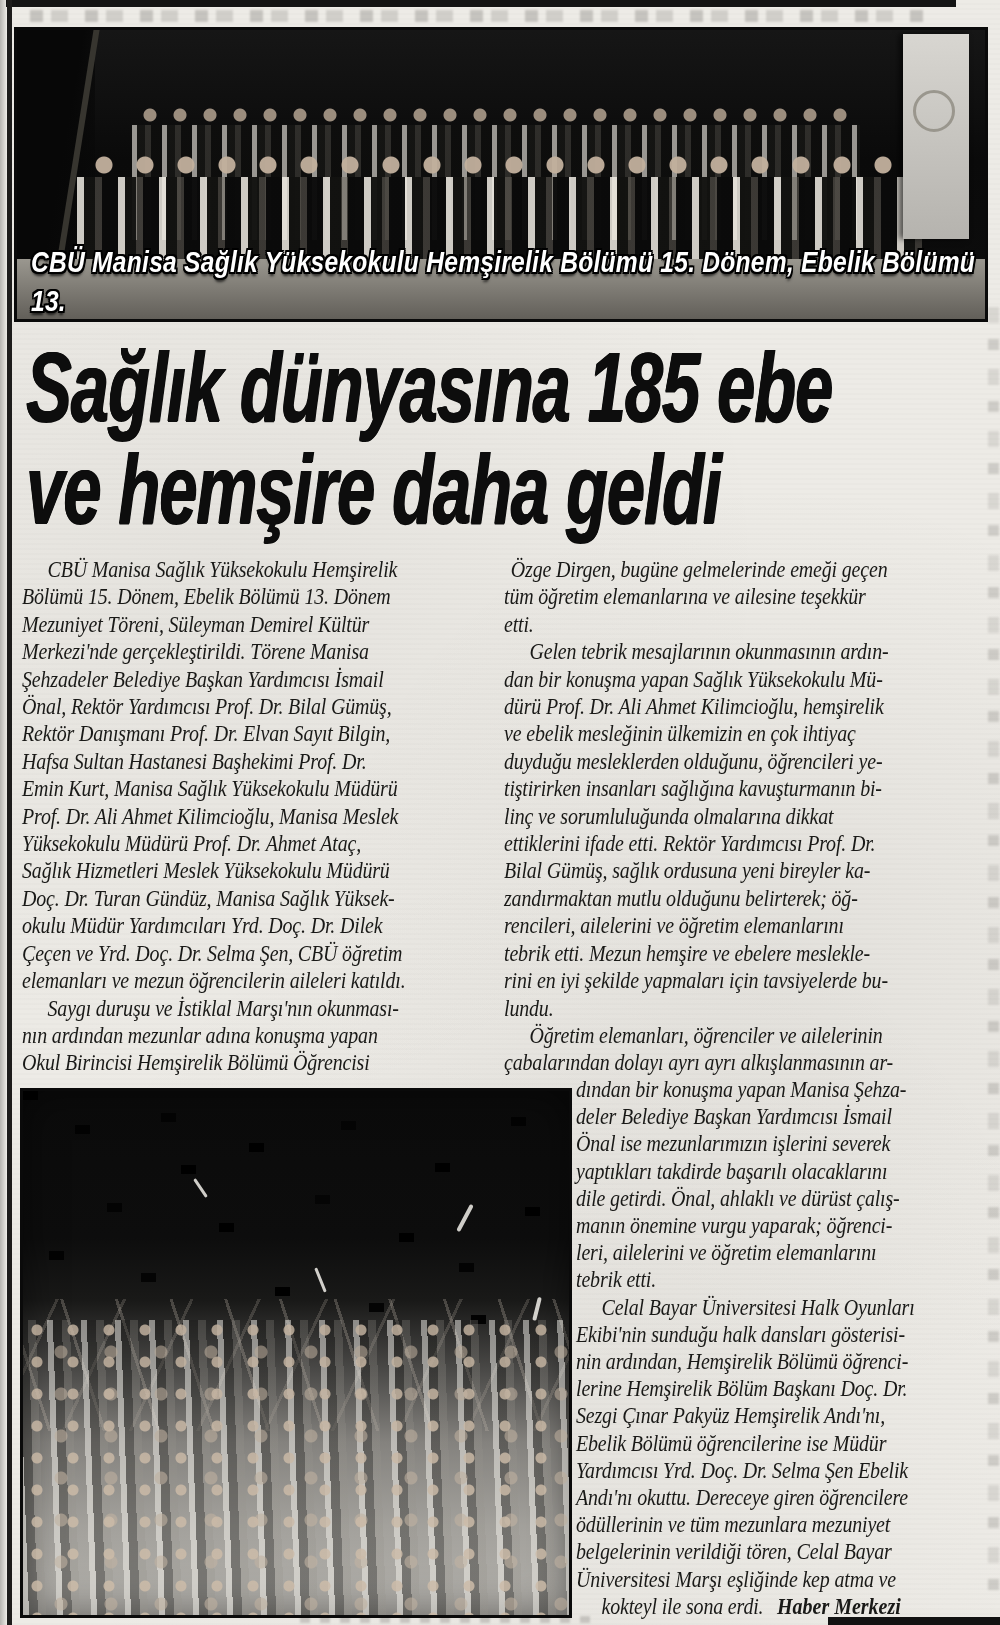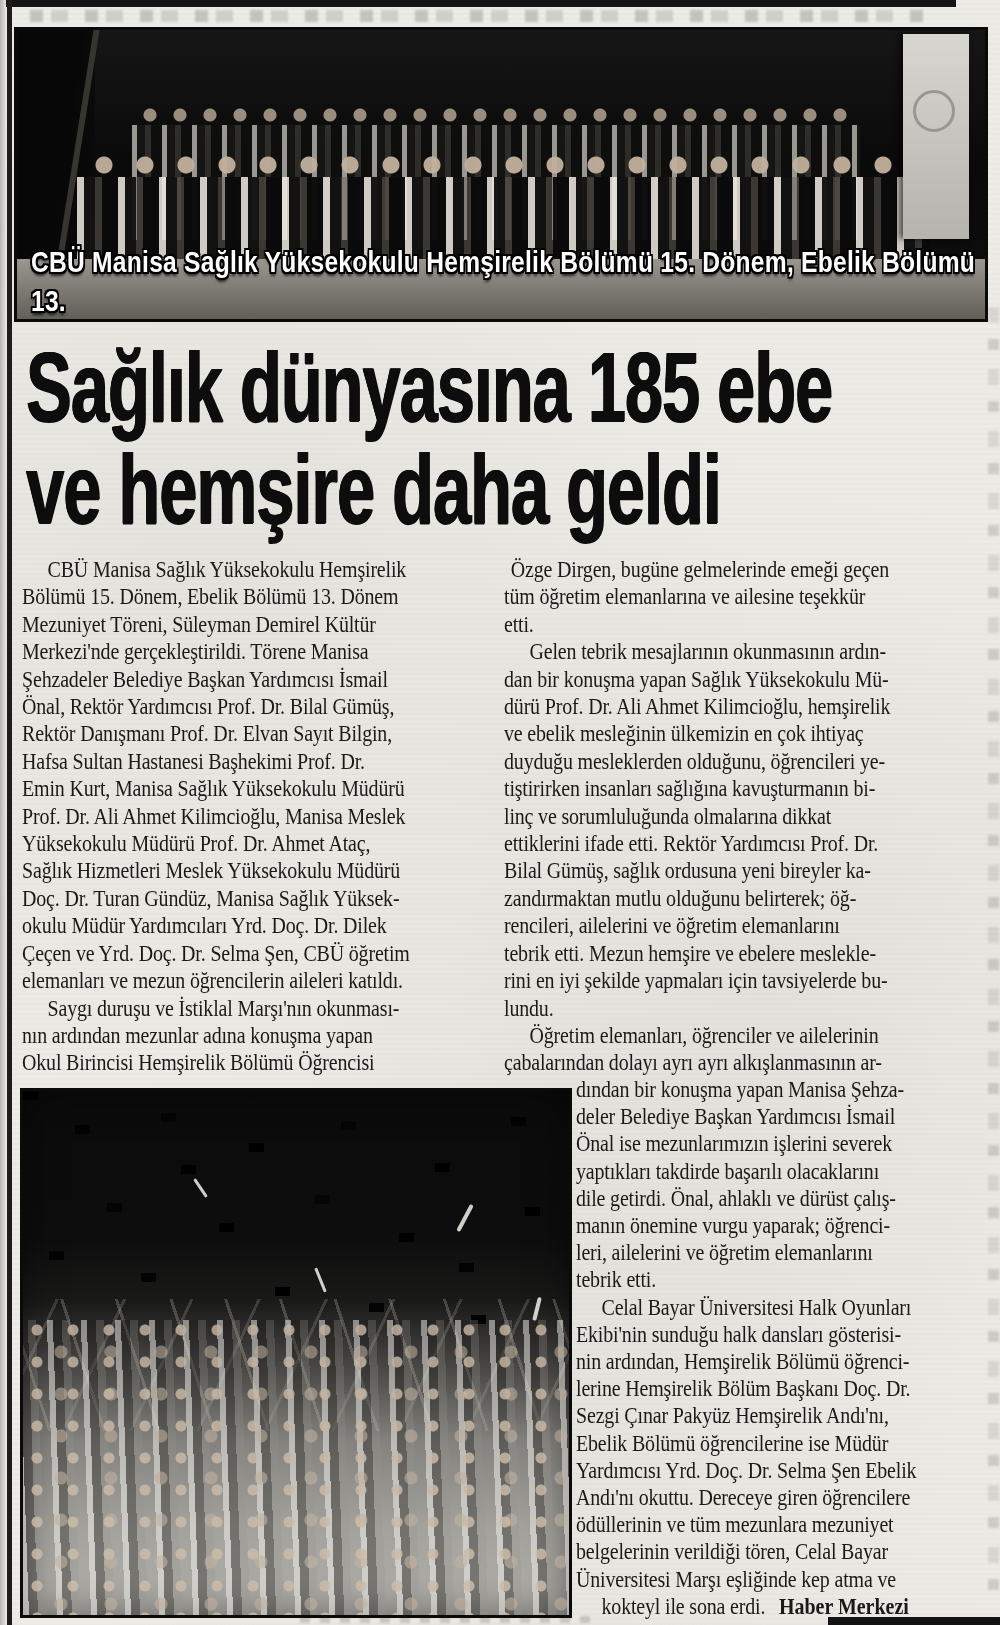--- a/index.html
+++ b/index.html
@@ -1,17 +1,17 @@
 <!DOCTYPE html>
 <html><head>
 <meta charset="utf-8">
 <style>
   html,body{margin:0;padding:0;background:#cfcdc9;}
   .page{position:relative;width:1000px;height:1625px;margin:0 auto;overflow:hidden;
-        background:#edebe6;font-family:"Liberation Serif",serif;}
+        background:#edebe6;font-family:"Liberation Serif",serif;font-style:italic;}
   .page::before{content:"";position:absolute;inset:0;pointer-events:none;
     background:
       radial-gradient(circle at 22% 35%, rgba(70,65,60,.05), transparent 42%),
       radial-gradient(circle at 78% 58%, rgba(70,65,60,.06), transparent 38%),
       radial-gradient(circle at 55% 85%, rgba(70,65,60,.05), transparent 35%),
       repeating-linear-gradient(0deg, rgba(40,40,40,.015) 0 2px, transparent 2px 5px);}
 
   
   .top-bar{position:absolute;left:0;top:0;width:956px;height:7px;background:#131313;}
   .top-ghost{position:absolute;left:30px;top:10px;width:900px;height:12px;filter:blur(.8px);opacity:.55;

